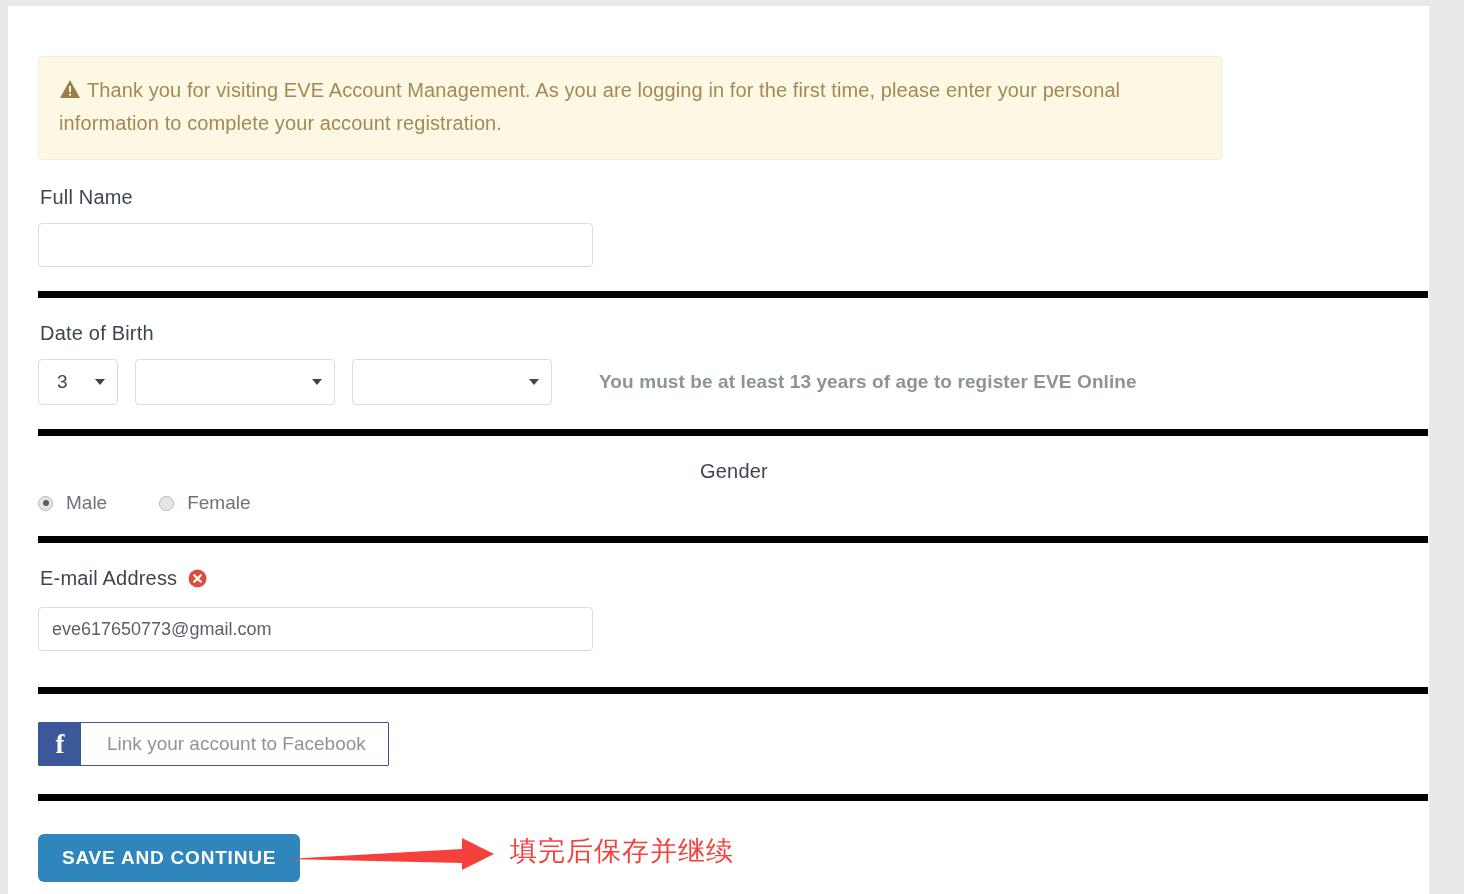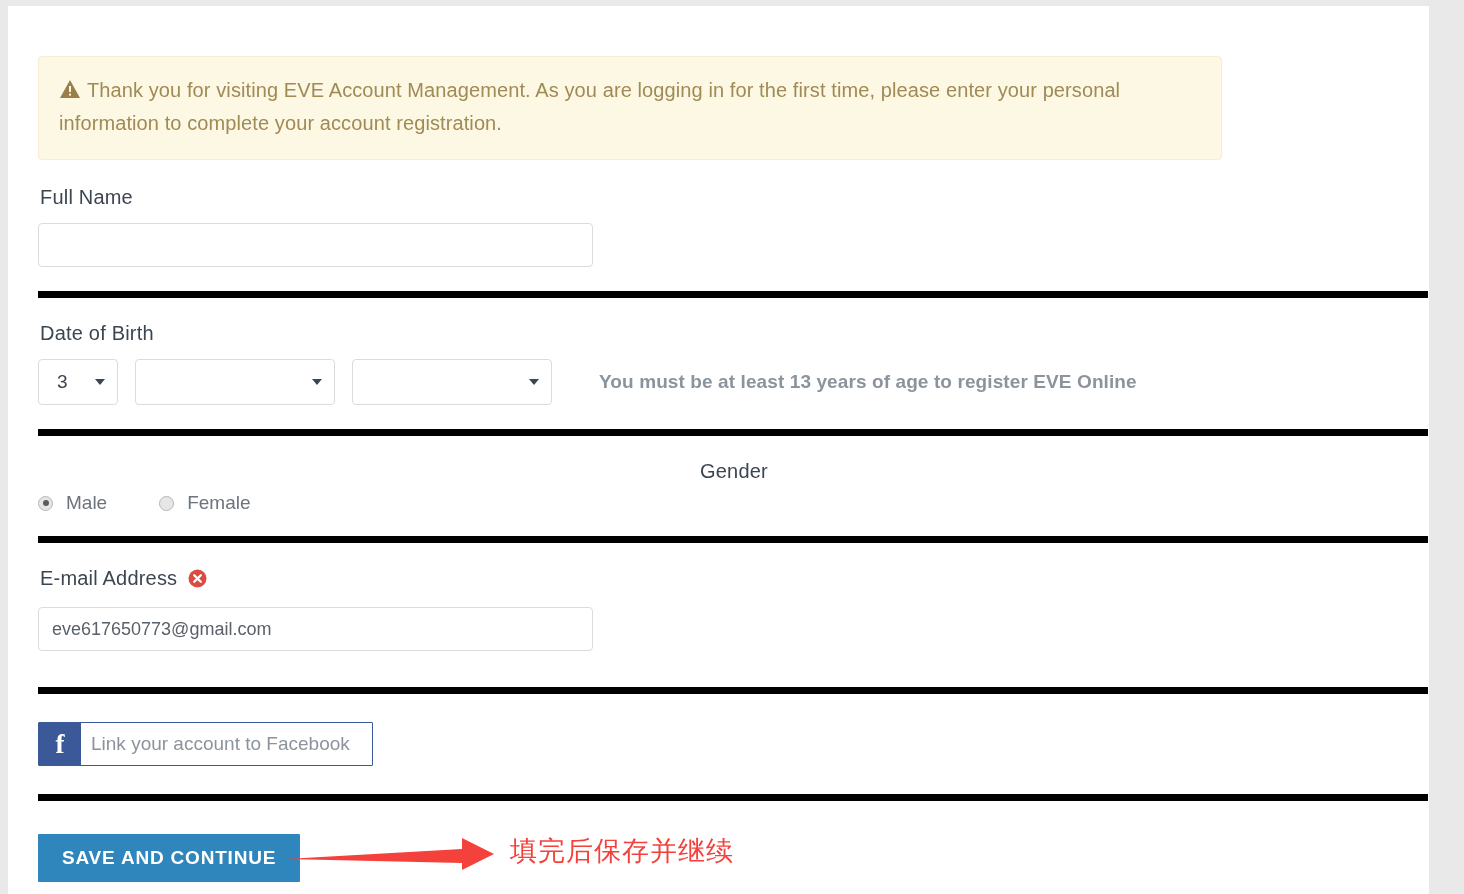--- a/index.html
+++ b/index.html
@@ -173,21 +173,21 @@
     align-items: center;
     justify-content: center;
     font-family: "Liberation Serif", serif;
     font-weight: bold;
     font-size: 27px;
     flex: none;
   }
   .fb-text {
     font-size: 19px;
     color: #8b949d;
-    padding: 0 22px 0 10px;
+    padding: 0 22px 0 26px;
     white-space: nowrap;
   }
 
   
   .save-row {
     position: relative;
     padding-top: 28px;
     display: flex;
     align-items: center;
     height: 86px;
@@ -196,21 +196,21 @@
     background: #2e86bd;
     color: #ffffff;
     border: none;
     height: 48px;
     padding: 0 24px;
     font-size: 19px;
     font-weight: bold;
     letter-spacing: 0.8px;
     font-family: "Liberation Sans", sans-serif;
     cursor: pointer;
-    border-radius: 1px;
+    border-radius: 6px;
   }
   .arrow-wrap {
     position: absolute;
     left: 248px;
     top: 32px;
     width: 230px;
     height: 44px;
     pointer-events: none;
   }
   .annotation {

